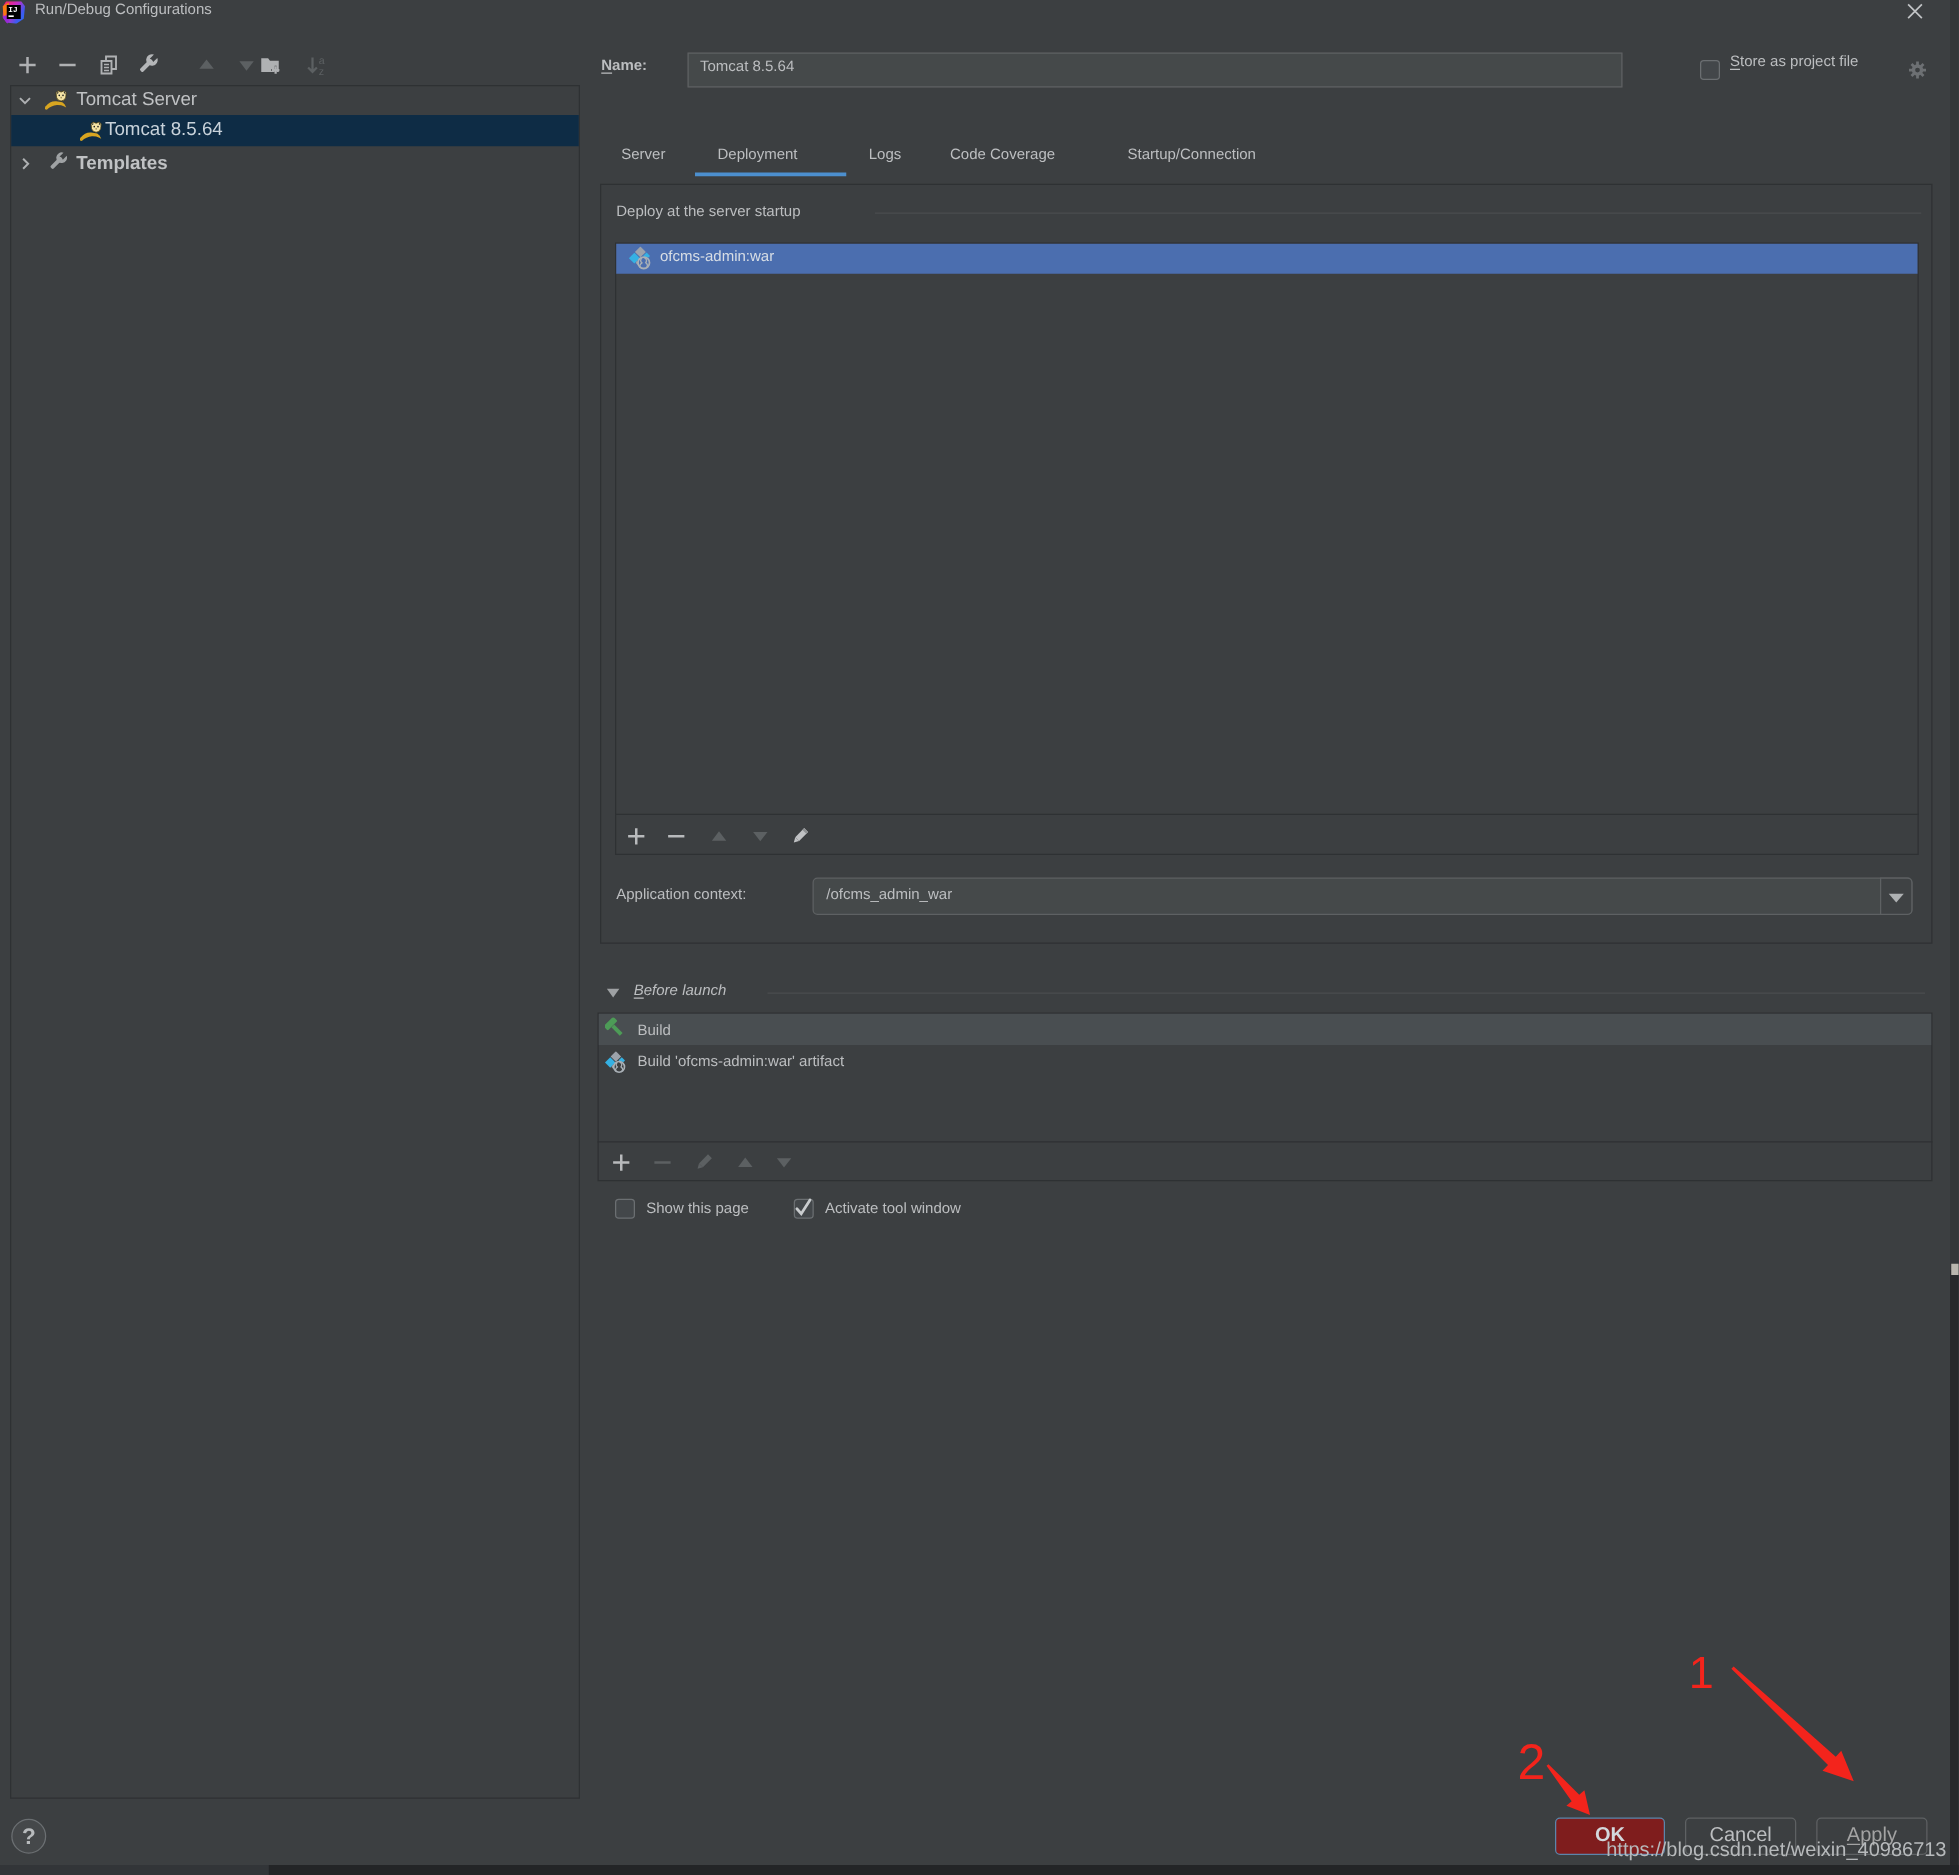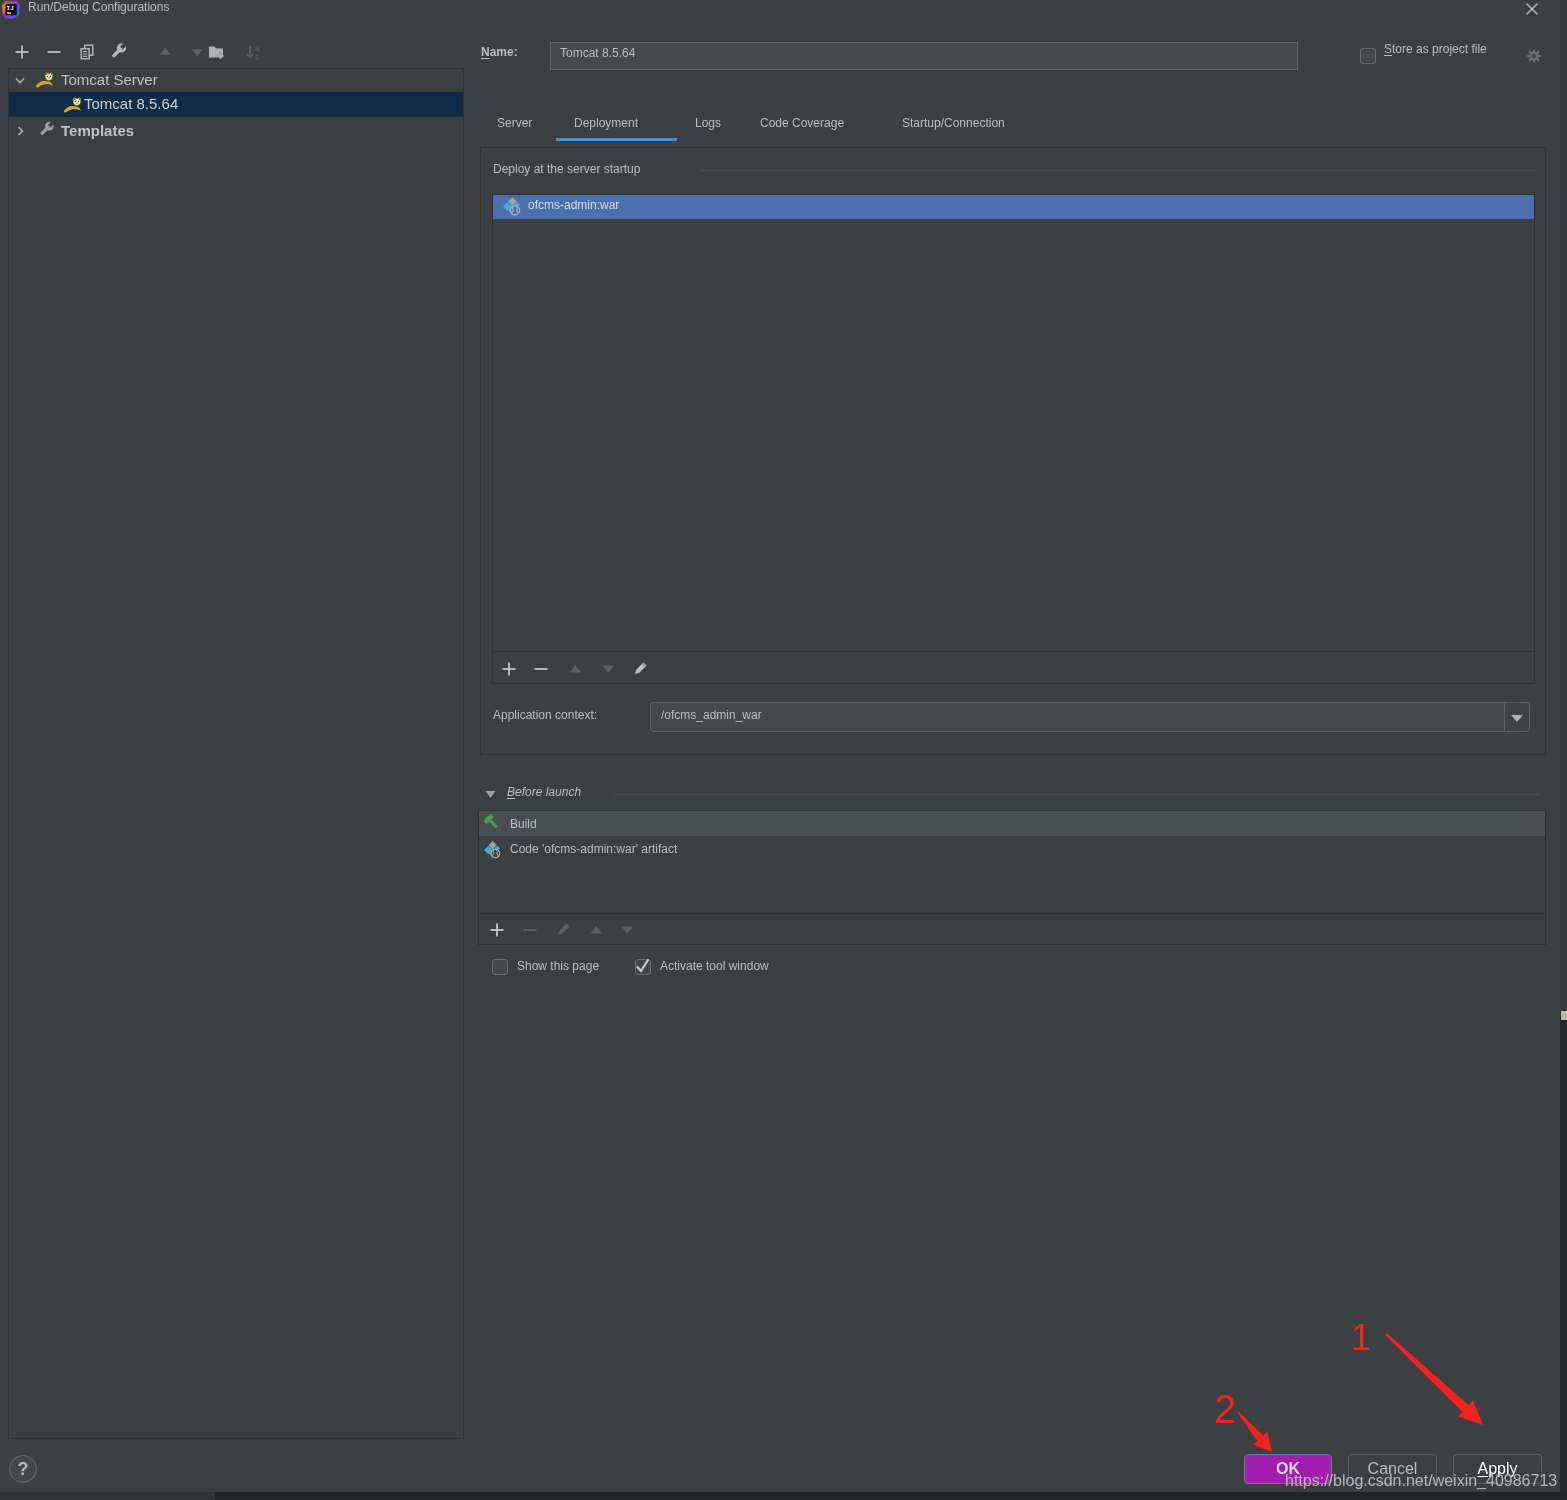--- a/index.html
+++ b/index.html
@@ -196,21 +196,21 @@
 </svg></span>
 <div class="abs txt" style="left:510px; top:817px;">Build</div>
 <span class="abs" style="left:483px; top:841px;"><svg width="19" height="19" viewBox="0 0 19 19">
   <rect x="6.8" y="1.3" width="5.9" height="5.9" transform="rotate(45 9.7 4.2)" fill="#9da3ab"></rect>
   <rect x="2.3" y="6" width="5.9" height="5.9" transform="rotate(45 5.2 8.9)" fill="#35b1e3"></rect>
   <polygon points="11.9,7.2 14.4,4.7 17,7.4 15.8,8.5 12.6,8.1" fill="#35b1e3"></polygon>
   <polygon points="7,10.9 8.9,12.4 7.7,14.1 6.2,12.6" fill="#9da3ab"></polygon>
   <circle cx="12.3" cy="12.5" r="4.3" fill="#3c3f41" stroke="#a9b0b6" stroke-width="1.3"></circle>
   <path d="M10.9 8.8 q-1.9 2.1 0 3.8 q-2.4 1.9 -0.9 3.7 M12.5 8.4 q3 1.7 1.3 4.1 q2.3 1.7 0.6 3.6" stroke="#a9b0b6" stroke-width="1" fill="none"></path>
 </svg></span>
-<div class="abs txt" style="left:510px; top:842px;">Code 'ofcms-admin:war' artifact</div>
+<div class="abs txt" style="left:510px; top:842px;">Build 'ofcms-admin:war' artifact</div>
 <div class="abs" style="left:478px; top:913px; width:1068px; height:1px; background:#2e3133;"></div>
 
 <svg class="abs" style="left:489px; top:922px;" width="160" height="16" viewBox="0 0 160 16">
   <path d="M8 1.5 V14.5 M1.5 8 H14.5" stroke="#b8babc" stroke-width="2"></path>
   <path d="M34.5 8 H47.5" stroke="#5c6062" stroke-width="2"></path>
   <g transform="translate(74,8) rotate(45)">
       <rect x="-2.2" y="-7" width="4.4" height="10.2" fill="#5c6062"></rect>
       <polygon points="-2.2,3.2 2.2,3.2 0,7" fill="#5c6062"></polygon>
     </g>
   <polygon points="101.5,11.5 113,11.5 107.2,4" fill="#5c6062"></polygon>
@@ -220,23 +220,23 @@
 <div class="abs" style="left:492px; top:959px; width:16px; height:16px; background:#43474a; border:1px solid #6b6f72; border-radius:3px;"></div>
 <div class="abs txt" style="left:517px; top:959px;">Show this page</div>
 <div class="abs" style="left:635px; top:959px; width:16px; height:16px; background:#43474a; border:1px solid #6b6f72; border-radius:3px;"></div>
 <svg class="abs" style="left:633px; top:954px;" width="20" height="21" viewBox="0 0 20 21">
     <path d="M4.5 13 L8 17 L15 6" stroke="#c9ccce" stroke-width="2.2" fill="none" stroke-linecap="round"></path>
   </svg>
 <div class="abs txt" style="left:660px; top:959px;">Activate tool window</div>
 
 <div class="abs" style="left:9px; top:1455px; width:28px; height:28px; background:#45484a; border:1px solid #6b6f72; border-radius:50%; color:#b8bbbd; font-size:18px; font-weight:bold; text-align:center; line-height:26px;">?</div>
 
-<div class="abs" style="left:1244px; top:1454px; width:88px; height:30px; background:#a21caf; border:1px solid #5b85ab; border-radius:4px; text-align:center; line-height:28px; font-size:16px; font-weight:bold; color:#d3d8dc;">OK</div>
+<div class="abs" style="left:1244px; top:1454px; width:88px; height:30px; background:#7f1d1d; border:1px solid #5b85ab; border-radius:4px; text-align:center; line-height:28px; font-size:16px; font-weight:bold; color:#d3d8dc;">OK</div>
 <div class="abs" style="left:1348px; top:1454px; width:89px; height:30px; border:1px solid #5e6163; border-radius:4px; text-align:center; line-height:28px; font-size:16px; color:#bcbec0;">Cancel</div>
-<div class="abs" style="left:1453px; top:1454px; width:89px; height:30px; border:1px solid #5e6163; border-radius:4px; text-align:center; line-height:28px; font-size:16px; color:#ffffff;"><span class="u">A</span>pply</div>
+<div class="abs" style="left:1453px; top:1454px; width:89px; height:30px; border:1px solid #5e6163; border-radius:4px; text-align:center; line-height:28px; font-size:16px; color:#a3a3a3;"><span class="u">A</span>pply</div>
 
 <div class="abs" style="left:1285px; top:1472px; font-size:16px; color:#b7babc; white-space:nowrap; z-index:5;">https://blog.csdn.net/weixin_40986713</div>
 
 <svg class="abs" style="left:1200px; top:1300px; z-index:6;" width="367" height="200" viewBox="0 0 367 200">
   <text x="151" y="50" font-size="36" fill="#f3241c" font-family="Liberation Sans">1</text>
   <polygon fill="#f3241c" points="185.1,34.9 262.4,111.9 258,116.6 283,125 273,100.6 268.6,105.3 186.9,33.1"></polygon>
   <text x="14" y="123" font-size="40" fill="#f3241c" font-family="Liberation Sans">2</text>
   <polygon fill="#f3241c" points="37.2,112.6 57.3,140.9 53.1,144.5 72,152 67.5,132.1 63.4,135.7 38.8,111.4"></polygon>
 </svg>
 

